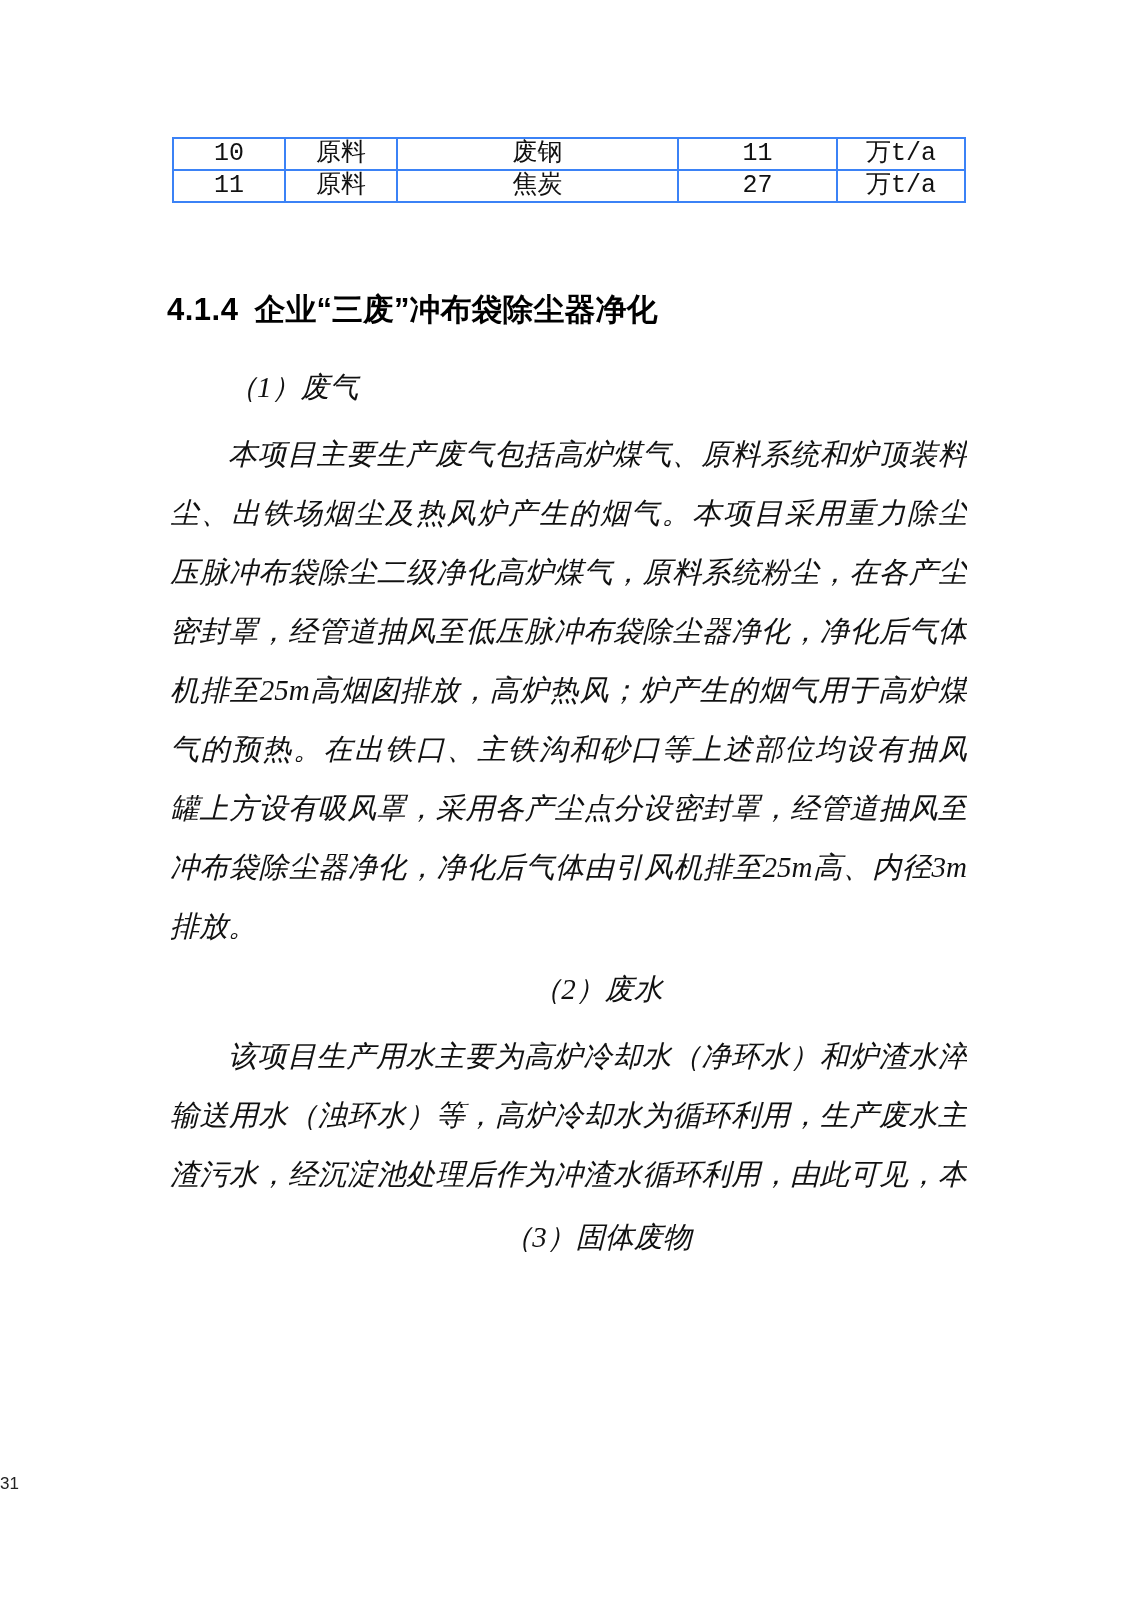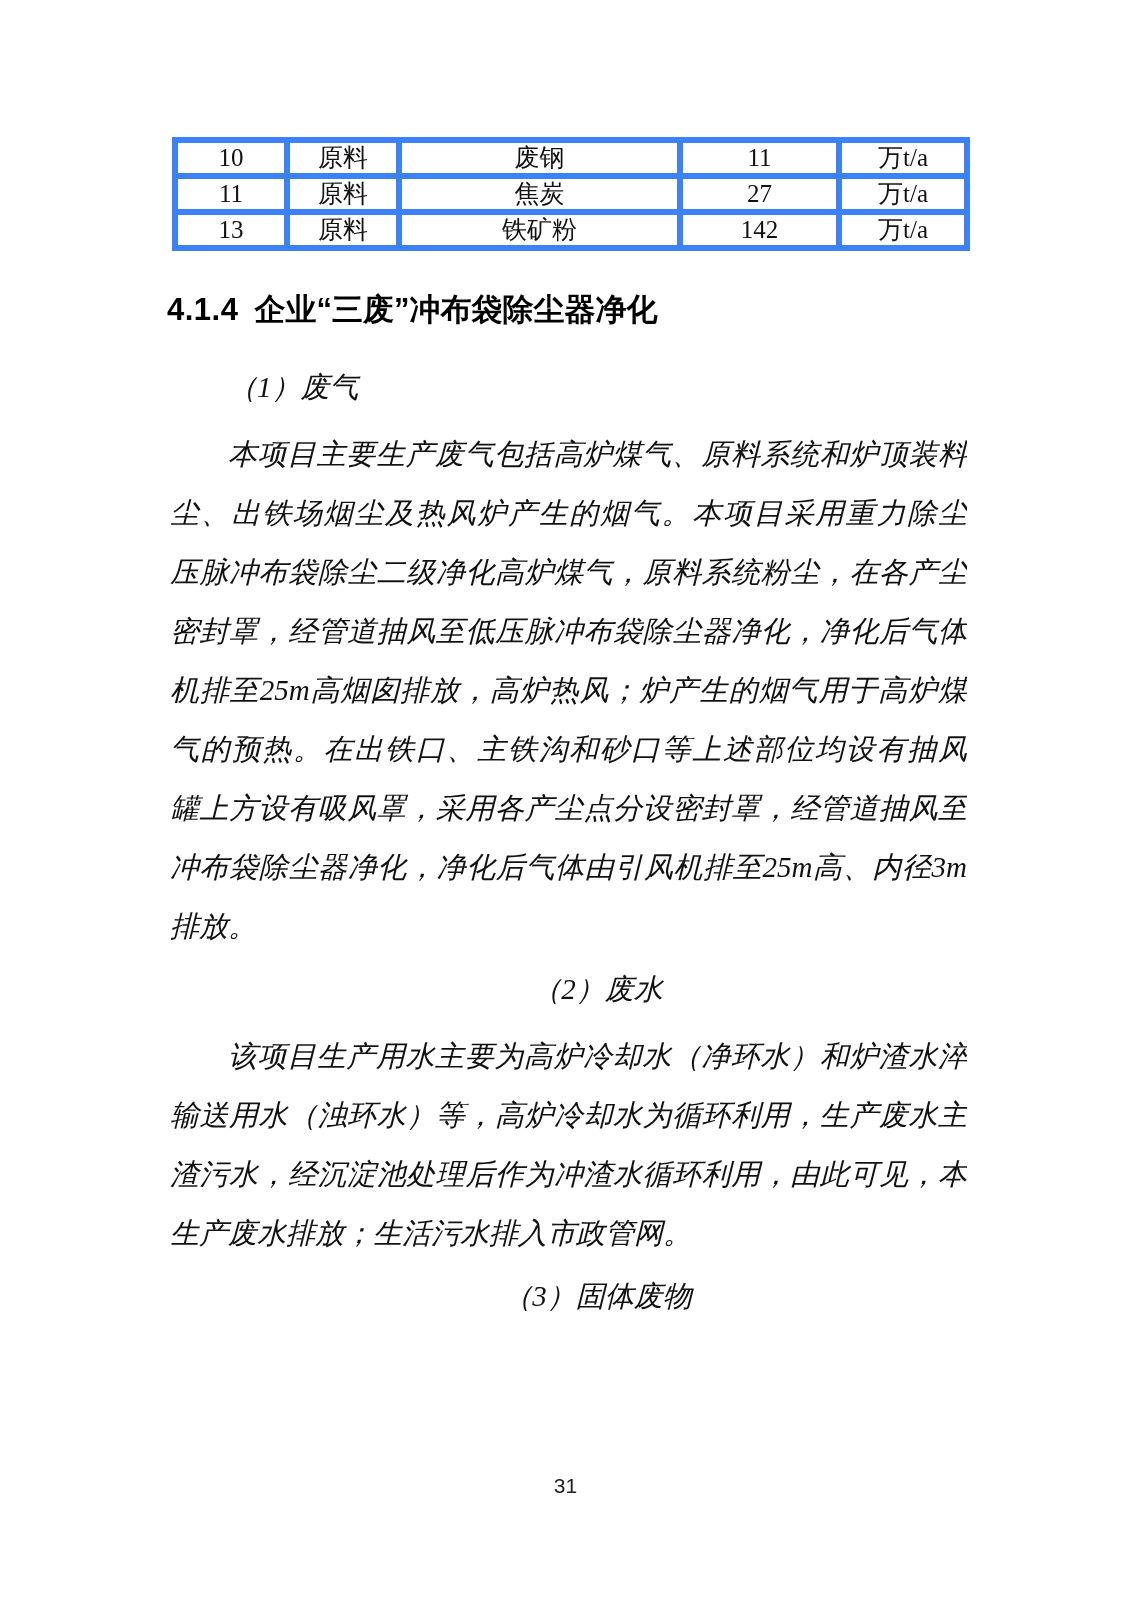--- a/index.html
+++ b/index.html
@@ -20,27 +20,27 @@
     left: 172px;
     top: 137px;
     width: 792px;
   }
   table.materials {
     width: 100%;
     border-collapse: collapse;
     table-layout: fixed;
   }
   table.materials td {
-    border: 6px solid #3b82f6;
+    border: 2px solid #3b82f6;
     height: 32px;
     text-align: center;
     vertical-align: middle;
     font-size: 25px;
     line-height: 30px;
-    font-family: Liberation Serif, serif;
+    font-family: Liberation Mono, monospace;
     color: #111111;
     padding: 0 2px;
     white-space: nowrap;
     overflow: hidden;
   }
   col.c-no   { width: 112px; }
   col.c-cat  { width: 112px; }
   col.c-name { width: 281px; }
   col.c-val  { width: 159px; }
   col.c-unit { width: 128px; }
@@ -85,23 +85,22 @@
   .label { height: 59px; line-height: 59px; text-indent: 2em; }
   .label.gap { margin-top: 4px; text-align: center; }
   .para-first { margin-top: 8px; }
 
   
   .page-number {
     position: absolute;
     left: 0;
     top: 1474px;
     width: 100%;
-    text-align: center;
     font-family: "Liberation Sans", sans-serif;
-    font-size: 21px;
+    font-size: 17px;
     color: #222222;
   }
 </style>
 </head>
 <body>
 
 <div class="page">
 
   <div class="materials-table-wrap">
     <table class="materials">
@@ -120,27 +119,20 @@
           <td>11</td>
           <td>万t/a</td>
         </tr>
         <tr>
           <td>11</td>
           <td>原料</td>
           <td>焦炭</td>
           <td>27</td>
           <td>万t/a</td>
         </tr>
-        <tr>
-          <td>13</td>
-          <td>原料</td>
-          <td>铁矿粉</td>
-          <td>142</td>
-          <td>万t/a</td>
-        </tr>
       </tbody>
     </table>
   </div>
 
   <div class="heading">
     <span class="h-num">4.1.4</span><span>企业“三废”冲布袋除尘器净化</span>
   </div>
 
   <div class="bodytext">
 
@@ -154,21 +146,20 @@
     <div class="line j">气的预热。在出铁口、主铁沟和砂口等上述部位均设有抽风罩，铁水</div>
     <div class="line j">罐上方设有吸风罩，采用各产尘点分设密封罩，经管道抽风至低压脉</div>
     <div class="line j">冲布袋除尘器净化，净化后气体由引风机排至25m高、内径3m烟囱</div>
     <div class="line">排放。</div>
 
     <div class="label gap">（2）废水</div>
 
     <div class="line j indent para-first">该项目生产用水主要为高炉冷却水（净环水）和炉渣水淬并水力</div>
     <div class="line j">输送用水（浊环水）等，高炉冷却水为循环利用，生产废水主要为冲</div>
     <div class="line j">渣污水，经沉淀池处理后作为冲渣水循环利用，由此可见，本工程无</div>
-    <div class="line">生产废水排放；生活污水排入市政管网。</div>
 
     <div class="label gap">（3）固体废物</div>
 
   </div>
 
   <div class="page-number">31</div>
 
 </div>
 
 </body></html>

